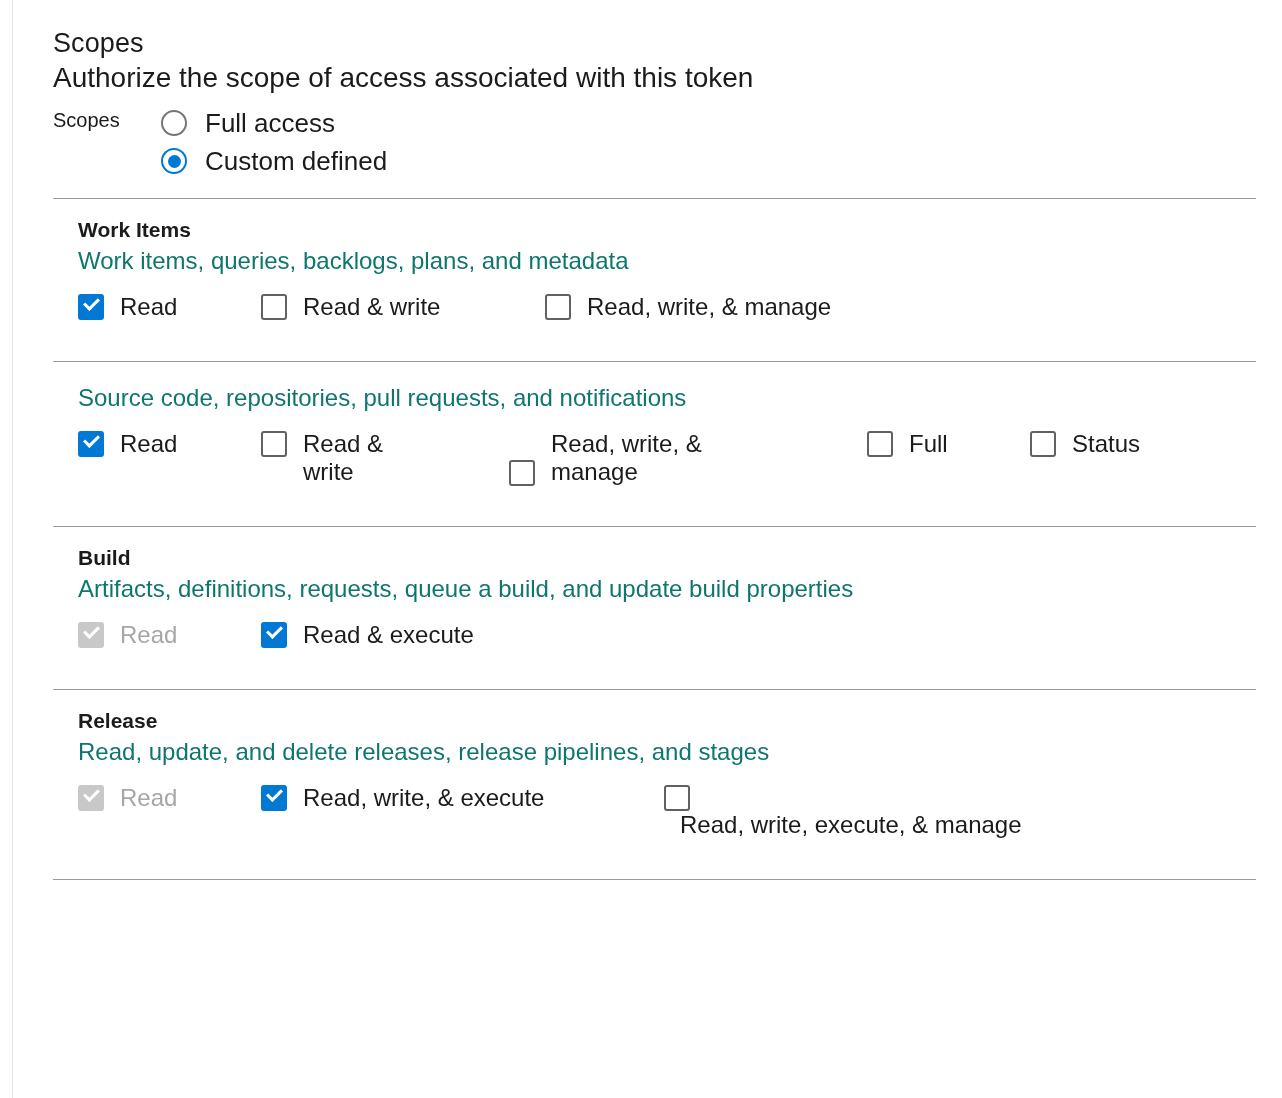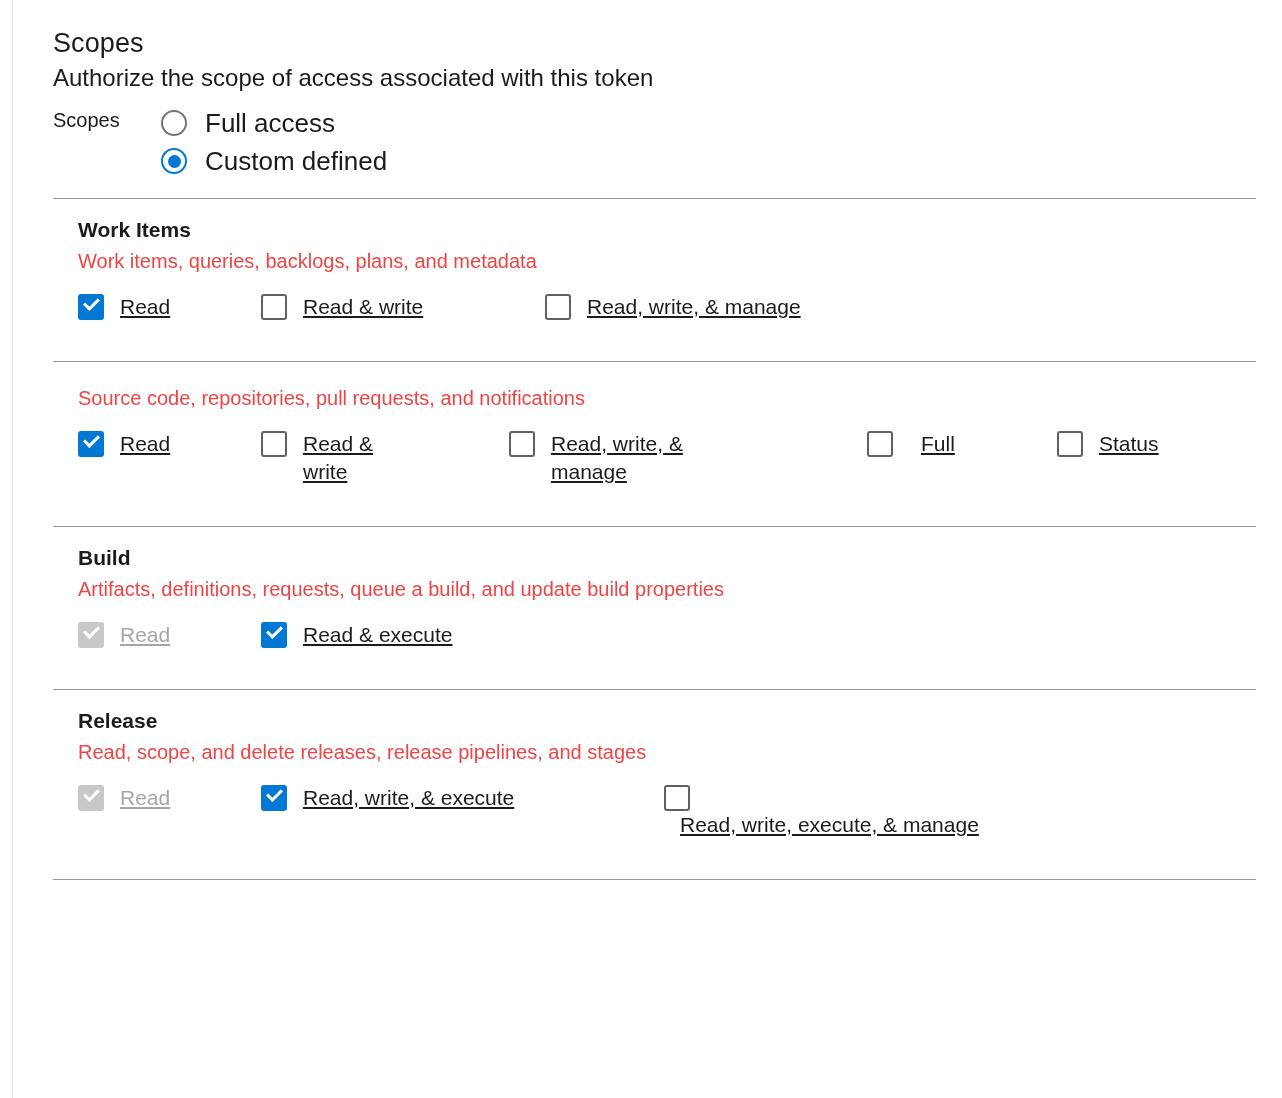--- a/index.html
+++ b/index.html
@@ -39,21 +39,21 @@
   }
   .section-title {
     font-size: 27px;
     font-weight: 400;
     color: #1b1b1b;
     line-height: 34px;
     margin: 0;
     letter-spacing: 0.1px;
   }
   .section-sub {
-    font-size: 24px;
+    font-size: 28px;
     font-weight: 400;
     color: #1b1b1b;
     line-height: 28px;
     margin: 4px 0 12px 0;
   }
   
   .radio-block {
     margin-top: 4px;
     position: relative;
   }
@@ -112,22 +112,22 @@
   .group {
     padding: 18px 0 0 25px;
   }
   .group-title {
     font-size: 21px;
     font-weight: bold;
     color: #1b1b1b;
     line-height: 26px;
   }
   .group-desc {
-    font-size: 20px;
-    color: #ef4444;
+    font-size: 24px;
+    color: #0f766e;
     line-height: 28px;
     margin-top: 4px;
   }
   .options {
     display: flex;
     align-items: flex-start;
     margin-top: 18px;
     padding-bottom: 22px;
   }
   .option {
@@ -168,38 +168,37 @@
   .checkbox.checked .tick,
   .checkbox.disabled .tick {
     display: block;
   }
   .checkbox.disabled .tick {
     border-left-color: #ffffff;
     border-bottom-color: #ffffff;
   }
   .option-text {
     margin-left: 16px;
-    font-size: 21px;
+    font-size: 24px;
     line-height: 28px;
     color: #1b1b1b;
     white-space: pre-line;
-    text-decoration: underline;
   }
   .option-text.dim {
     color: #a6a6a6;
   }
   
   .g-workitems .option:nth-child(1) { width: 183px; }
   .g-workitems .option:nth-child(2) { width: 284px; }
   .g-workitems .option:nth-child(3) { width: auto; }
 
   .g-code .option:nth-child(1) { width: 183px; }
   .g-code .option:nth-child(2) { width: 248px; }
-  .g-code .option:nth-child(3) { width: 358px; }
-  .g-code .option:nth-child(4) { width: 190px; gap: 12px; }
+  .g-code .option:nth-child(3) { width: 358px; align-items: flex-end; }
+  .g-code .option:nth-child(4) { width: 163px; }
   .g-code .option:nth-child(5) { width: auto; }
 
   .g-build .option:nth-child(1) { width: 183px; }
   .g-build .option:nth-child(2) { width: auto; }
 
   .g-release .option:nth-child(1) { width: 183px; }
   .g-release .option:nth-child(2) { width: 403px; }
   .g-release .option:nth-child(3) { width: auto; flex-direction: column; }
 </style>
 </head>
@@ -296,21 +295,21 @@
               <span class="tick"></span>
             </span>
           <span class="option-text">Read &amp; execute</span>
         </label>
       </div>
     </div>
 
     <div class="divider"></div>
     <div class="group g-release">
       <div class="group-title">Release</div>
-      <div class="group-desc">Read, scope, and delete releases, release pipelines, and stages</div>
+      <div class="group-desc">Read, update, and delete releases, release pipelines, and stages</div>
       <div class="options">
         <label class="option">
           <span class="checkbox disabled">
               <span class="tick"></span>
             </span>
           <span class="option-text dim">Read</span>
         </label>
         <label class="option">
           <span class="checkbox checked">
               <span class="tick"></span>

